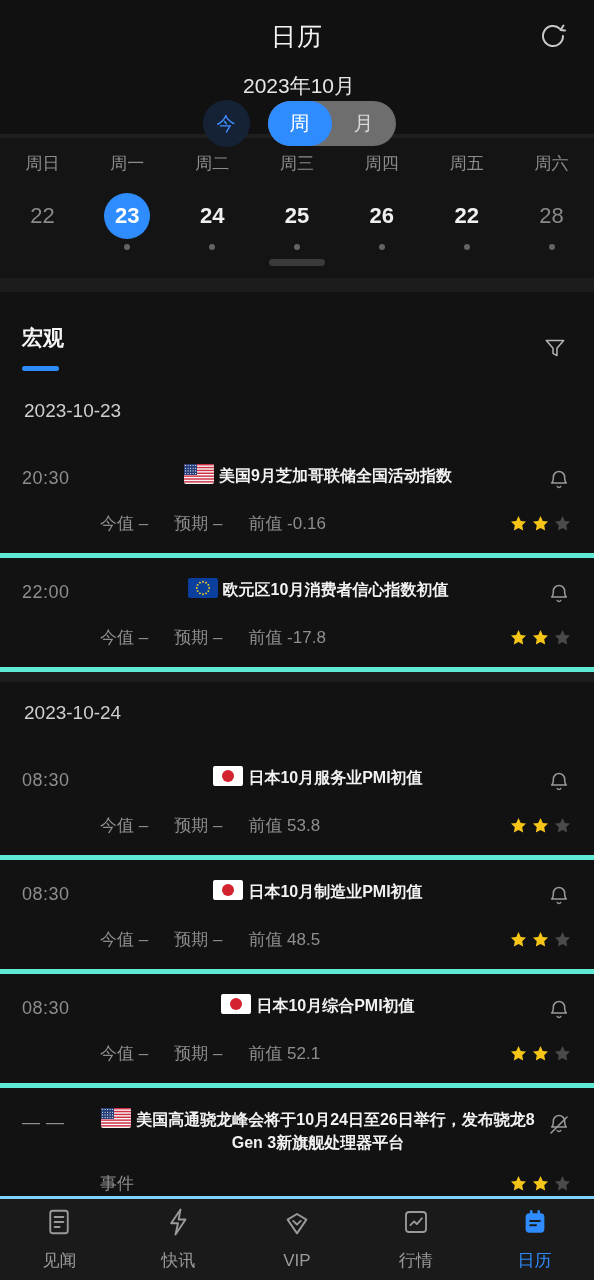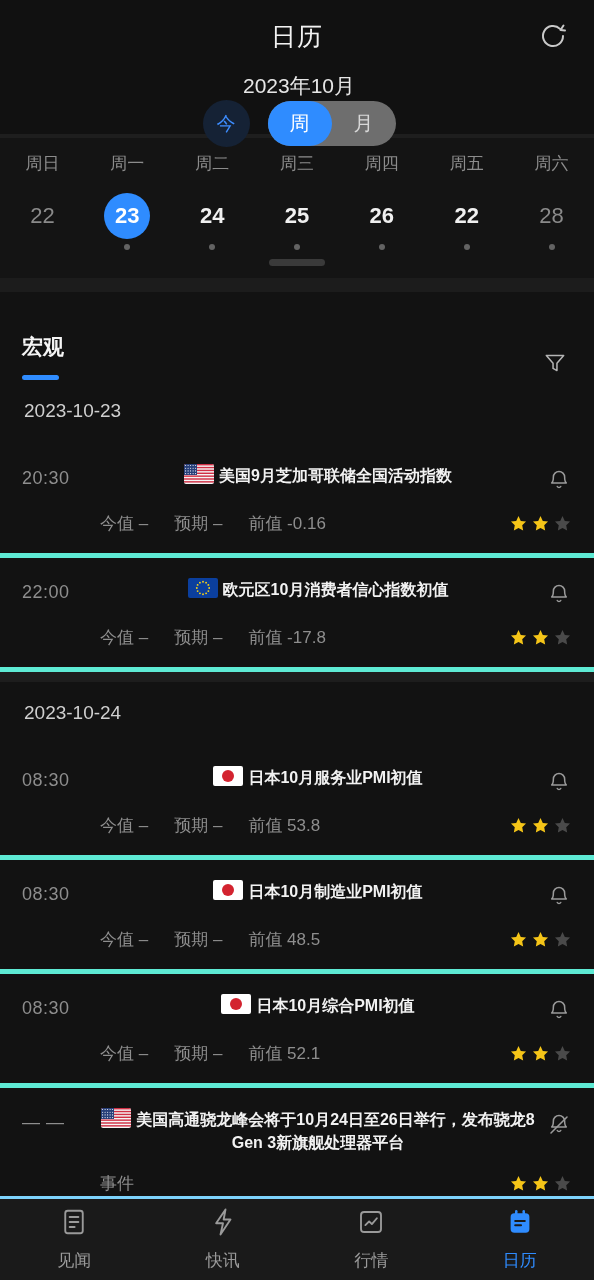--- a/index.html
+++ b/index.html
@@ -71,21 +71,21 @@
   .dot { width: 6px; height: 6px; border-radius: 50%; background: #636363; }
   .dot.hidden { visibility: hidden; }
   .handlewrap { display: flex; justify-content: center; padding-top: 4px; padding-bottom: 4px; }
   .handle { width: 56px; height: 7px; border-radius: 4px; background: #3a3a3a; }
 
   .bigsep { height: 14px; background: #1c1c1c; }
 
   
   .catbar {
     background: #121212; height: 88px;
-    display: flex; align-items: flex-end; justify-content: space-between;
+    display: flex; align-items: center; justify-content: space-between;
     padding: 22px 22px 0 22px;
   }
   .cat-tab { display: flex; flex-direction: column; align-items: flex-start; }
   .cat-label { color: #f5f5f5; font-size: 21px; font-weight: 700; }
   .cat-underline { width: 37px; height: 5px; border-radius: 3px; background: #2f8cff; margin-top: 14px; }
   .filter-btn { width: 34px; height: 34px; display: flex; align-items: center; justify-content: center; margin-top: 2px; }
 
   
   .datehead {
     background: #121212; color: #cfcfcf; font-size: 19px;
@@ -543,20 +543,27 @@
       <div class="tab-label">见闻</div>
     </div>
     <div class="tab">
       <div><svg width="30" height="30" viewBox="0 0 24 24" fill="none" stroke="#9a9a9a" stroke-width="1.5" stroke-linecap="round" stroke-linejoin="round">
           <path d="M14 2 6.5 13H12l-2 9 8-12h-5.5z"></path>
         </svg></div>
       <div class="tab-label">快讯</div>
     </div>
     <div class="tab">
       <div><svg width="30" height="30" viewBox="0 0 24 24" fill="none" stroke="#9a9a9a" stroke-width="1.5" stroke-linecap="round" stroke-linejoin="round">
+          <path d="M4.5 8.5 12 4l7.5 4.5L12 19.5z"></path>
+          <path d="M9 9.5l3 3 3-3"></path>
+        </svg></div>
+      <div class="tab-label">VIP</div>
+    </div>
+    <div class="tab">
+      <div><svg width="30" height="30" viewBox="0 0 24 24" fill="none" stroke="#9a9a9a" stroke-width="1.5" stroke-linecap="round" stroke-linejoin="round">
           <rect x="4" y="4" width="16" height="16" rx="2.5"></rect>
           <path d="M7.5 14.5l3-3 2.2 2.2 4-4.7"></path>
         </svg></div>
       <div class="tab-label">行情</div>
     </div>
     <div class="tab active">
       <div><svg width="30" height="30" viewBox="0 0 24 24">
           <rect x="4.5" y="5" width="15" height="15.5" rx="3" fill="#2f8cff"></rect>
           <rect x="8" y="2.4" width="2" height="4" rx="1" fill="#2f8cff"></rect>
           <rect x="14" y="2.4" width="2" height="4" rx="1" fill="#2f8cff"></rect>

